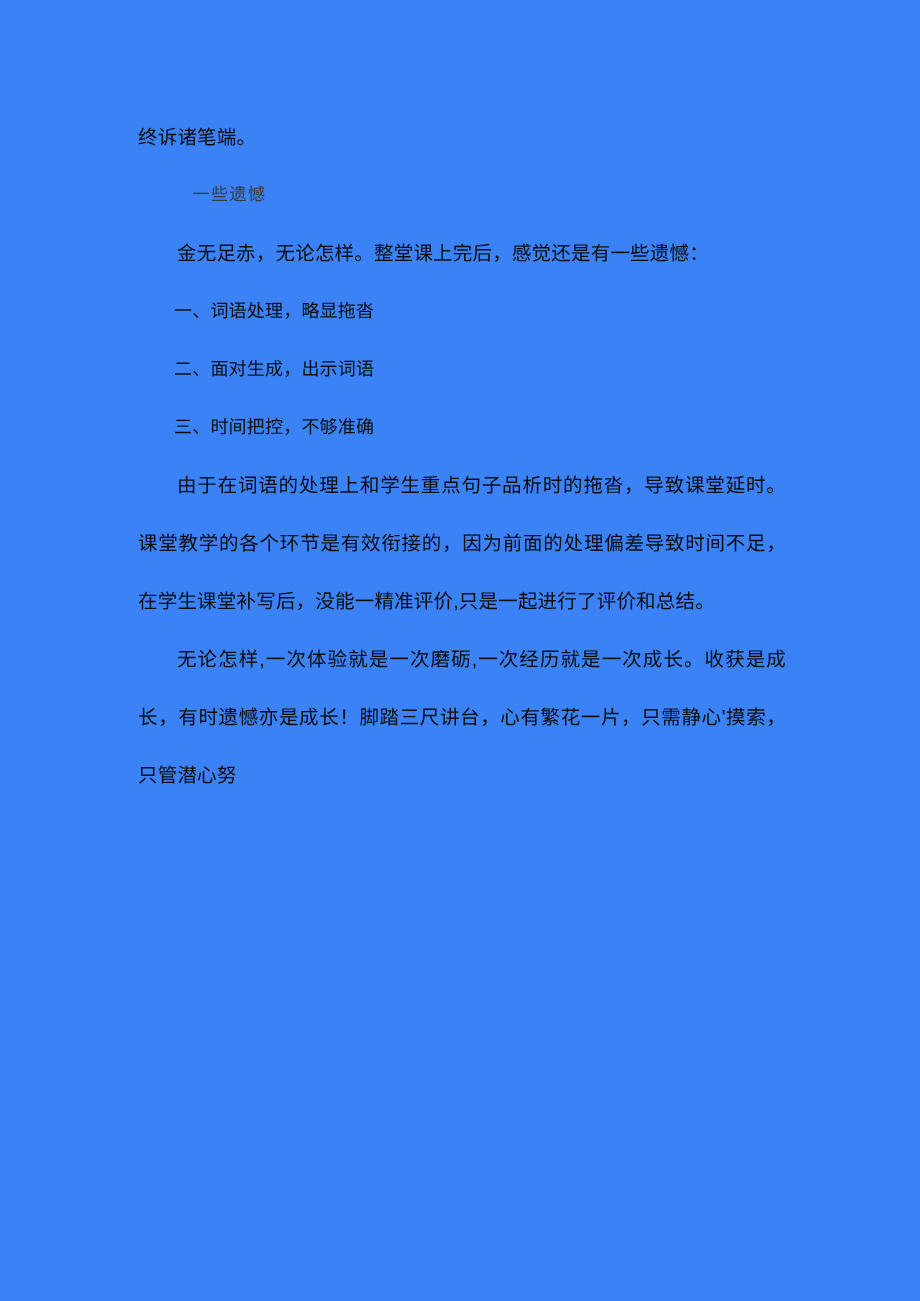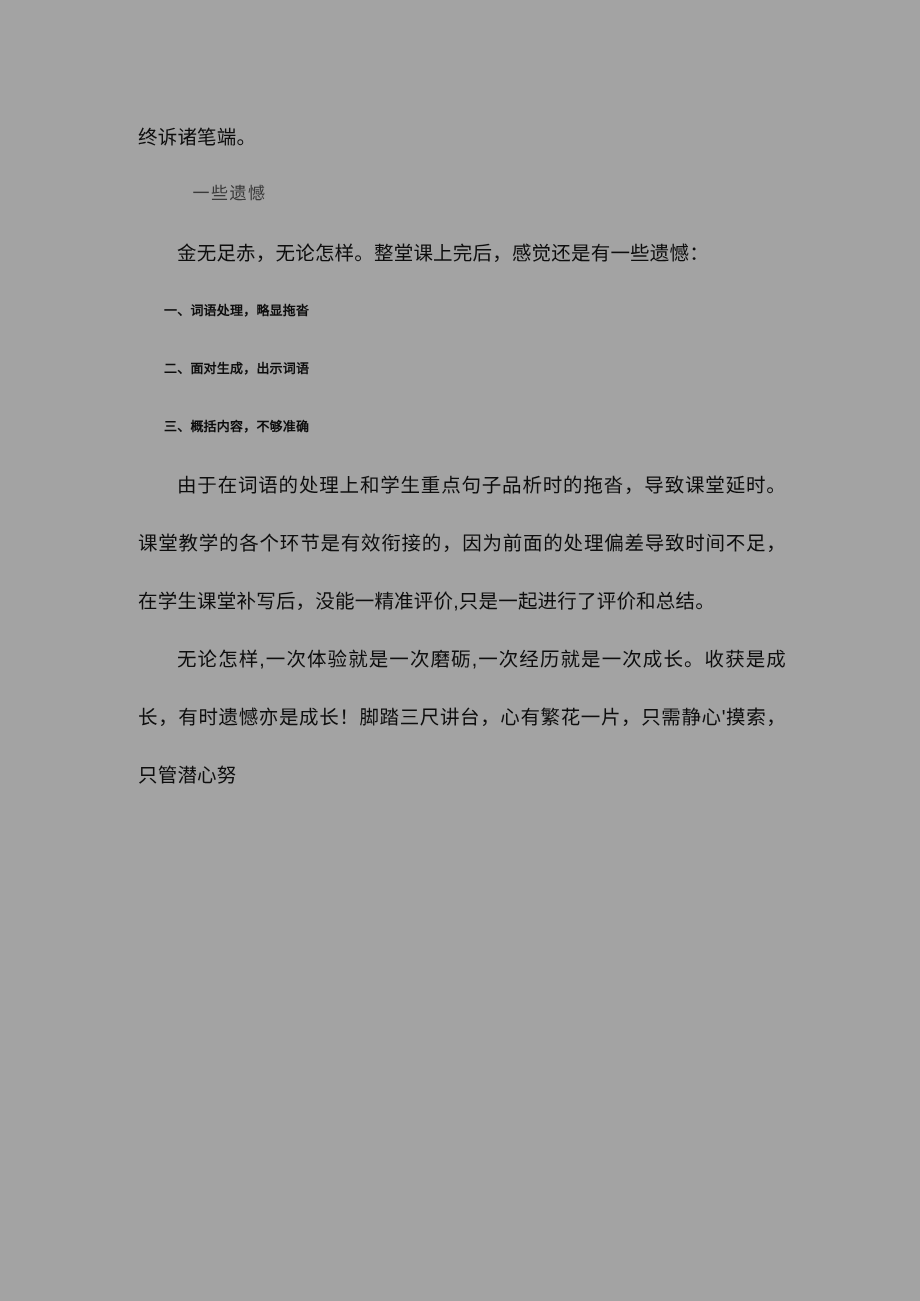--- a/index.html
+++ b/index.html
@@ -11,21 +11,21 @@
 
   body {
     font-family: "Liberation Sans", "DejaVu Sans", sans-serif;
     color: #000000;
   }
 
   .page {
     position: relative;
     width: 920px;
     height: 1301px;
-    background: #a3a3a3;
+    background: #3b82f6;
     overflow: hidden;
     box-sizing: border-box;
   }
 
   .doc-body {
     position: absolute;
     left: 138px;
     top: 108px;
     width: 648px;
   }
@@ -44,59 +44,59 @@
     font-weight: 400;
   }
 
   
   .para.no-indent {
     text-indent: 0;
   }
 
   
   .subheading {
-    font-family: Liberation Mono, monospace;
+    font-family: Liberation Serif, serif;
     font-size: 17px;
     line-height: 58px;
     letter-spacing: 1.5px;
     text-indent: 3.2em;
     margin: 0;
     color: #3a3a3a;
     font-weight: 400;
   }
 
   
   .section-heading {
-    font-size: 13px;
+    font-size: 18px;
     line-height: 58px;
     letter-spacing: 0.2px;
     text-indent: 2em;
     margin: 0;
     color: #0d0d0d;
-    font-weight: 700;
+    font-weight: 400;
   }
 </style>
 </head>
 <body>
 
 <div class="page">
   <div class="doc-body">
 
     <p class="para no-indent">终诉诸笔端。</p>
 
     <p class="subheading">一些遗憾</p>
 
     <p class="para">金无足赤，无论怎样。整堂课上完后，感觉还是有一些遗憾：</p>
 
     <p class="section-heading">一、词语处理，略显拖沓</p>
 
 
     <p class="section-heading">二、面对生成，出示词语</p>
 
 
-    <p class="section-heading">三、概括内容，不够准确</p>
+    <p class="section-heading">三、时间把控，不够准确</p>
 
     <p class="para">由于在词语的处理上和学生重点句子品析时的拖沓，导致课堂延时。课堂教学的各个环节是有效衔接的，因为前面的处理偏差导致时间不足，在学生课堂补写后，没能一精准评价,只是一起进行了评价和总结。</p>
 
     <p class="para">无论怎样,一次体验就是一次磨砺,一次经历就是一次成长。收获是成长，有时遗憾亦是成长！脚踏三尺讲台，心有繁花一片，只需静心'摸索，只管潜心努</p>
 
   </div>
 </div>
 
 </body></html>

